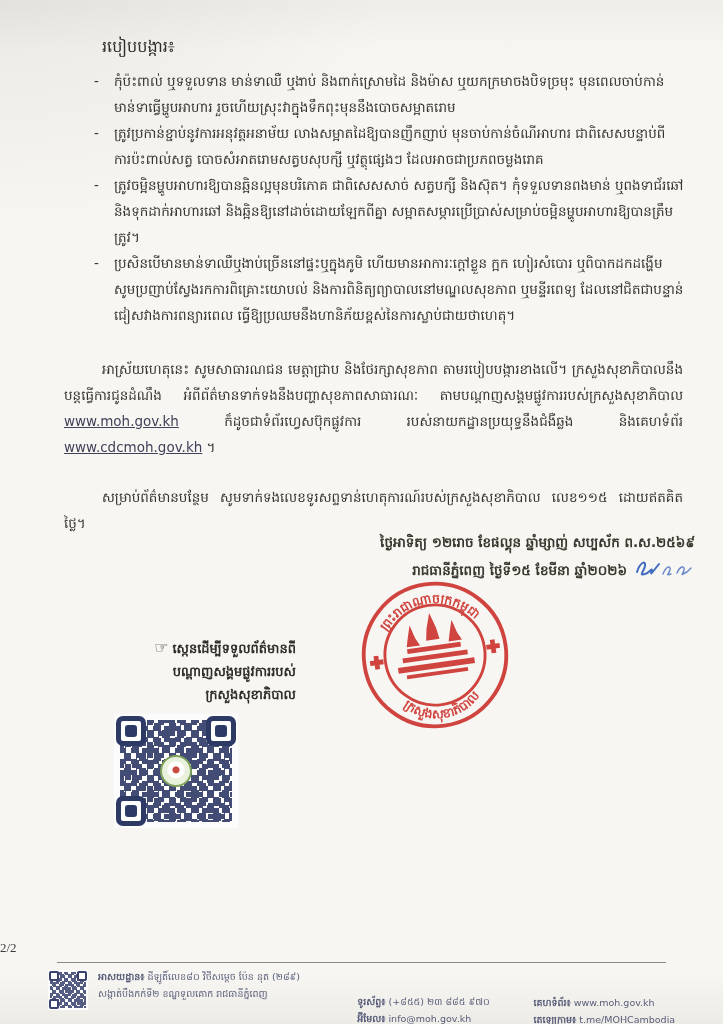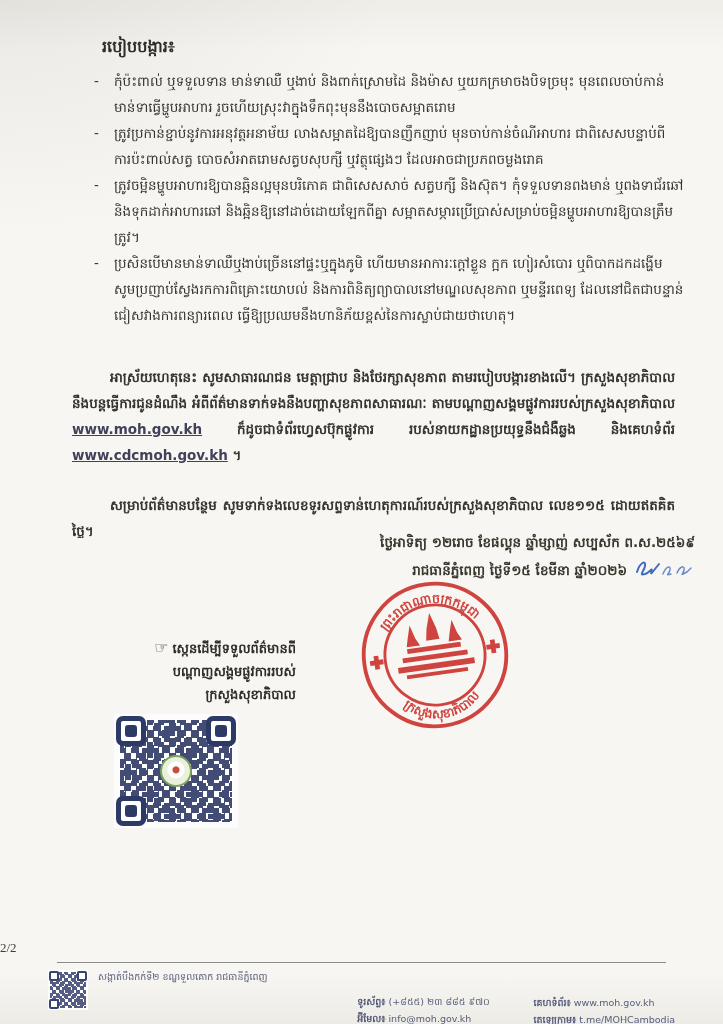--- a/index.html
+++ b/index.html
@@ -10,26 +10,26 @@
   }
   .page{
     position:relative;width:723px;height:1024px;overflow:hidden;
     background:
       radial-gradient(140% 60% at 0% 0%, rgba(120,120,115,.10) 0%, rgba(120,120,115,0) 38%),
       linear-gradient(180deg,#efede8 0%,#f8f6f2 5%,#f8f6f2 95%,#ecebe6 100%);
     color:#36342f;
   }
   .blk{position:absolute;overflow:hidden;}
   .intro{left:60px;right:36px;top:36px;height:320px;}
-  .doc-heading{font-weight:bold;font-size:16px;margin:0 0 8px 42px;color:#2e2c27;}
+  .doc-heading{font-weight:normal;font-size:16px;margin:0 0 8px 42px;color:#2e2c27;}
   ul.prevention{list-style:none;margin:0 0 0 34px;padding:0;font-size:13.5px;line-height:26px;}
   ul.prevention li{display:flex;align-items:flex-start;}
   ul.prevention .dash{width:20px;flex:0 0 20px;color:#3a3833;}
   .para{left:60px;right:36px;font-size:13.5px;line-height:26px;text-align:justify;}
-  .para p{margin:12px;text-indent:38px;font-weight:bold;}
+  .para p{margin:4px;text-indent:38px;}
   .p1{top:352px;height:126px;}
   .p2{top:480px;height:58px;}
   a.doclink{color:#41415a;text-decoration:underline;cursor:pointer;}
   .dateline{left:290px;right:28px;top:528px;height:66px;font-size:13.5px;line-height:28px;color:#3a382f;}
   .dateline .dl-row{display:flex;justify-content:flex-end;white-space:nowrap;font-weight:bold;}
   .sig{margin-left:6px;flex:0 0 auto;}
   
   .seal{left:358px;top:578px;width:154px;height:154px;opacity:.92;z-index:3;}
   .seal svg{transform:rotate(-8deg);}
   
@@ -171,20 +171,24 @@
   <div class="footer-rule"></div>
 
   <div class="footer">
     <div class="fqr">
       <div class="noise"></div>
       <div class="mini m-tl"></div>
       <div class="mini m-tr"></div>
       <div class="mini m-bl"></div>
     </div>
     <div class="col col-addr">
+      <div>
+        <span class="lbl">អាសយដ្ឋាន៖</span>
+        <span>ដីឡូតិ៍លេខ៨០ វិថីសម្ដេច ប៉ែន នុត (២៨៩)</span>
+      </div>
       <div>សង្កាត់បឹងកក់ទី២ ខណ្ឌទួលគោក រាជធានីភ្នំពេញ</div>
     </div>
     <div class="col col-mid">
       <div>
         <span class="lbl">ទូរស័ព្ទ៖</span>
         <span>(+៨៥៥) ២៣ ៨៨៥ ៩៧០</span>
       </div>
       <div>
         <span class="lbl">អ៊ីមែល៖</span>
         <a class="doclink" style="text-decoration:none;color:inherit;">info@moh.gov.kh</a>

